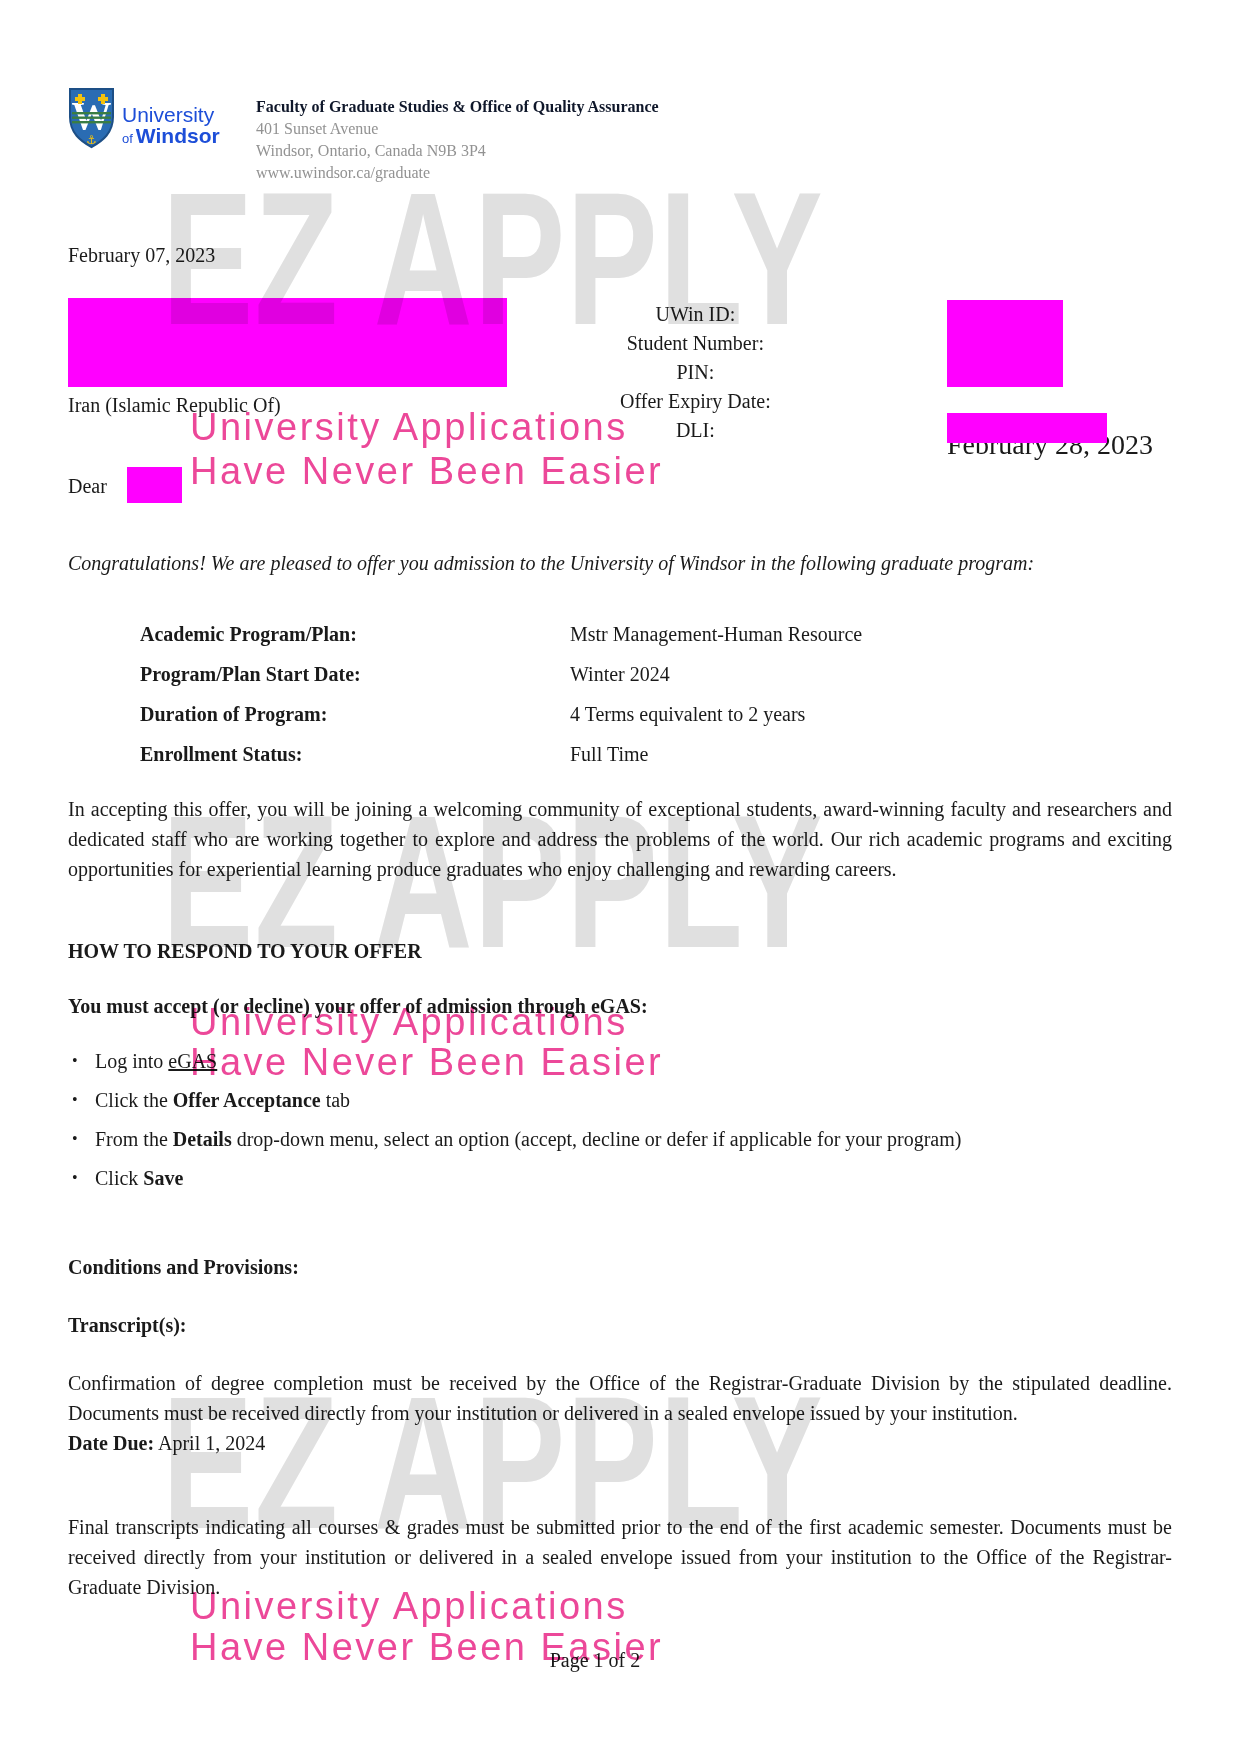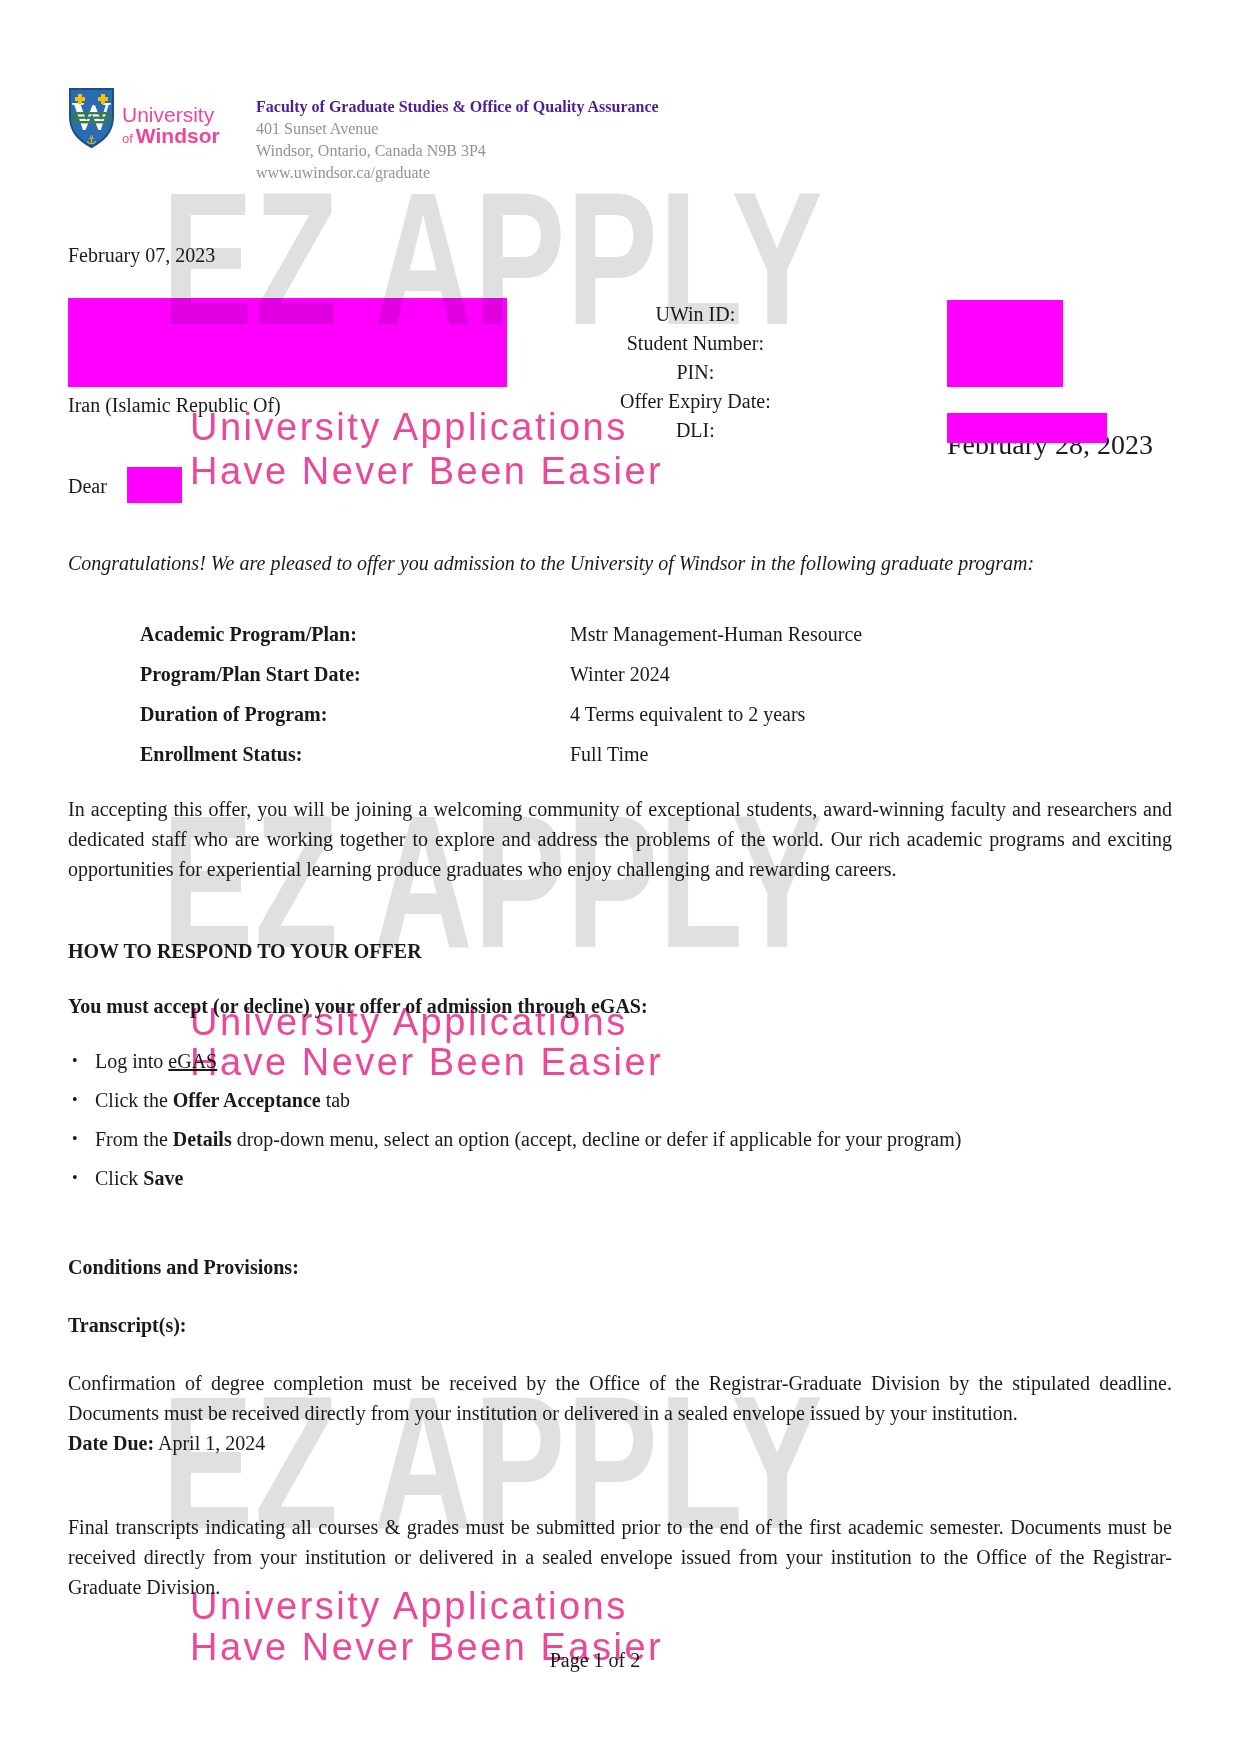--- a/index.html
+++ b/index.html
@@ -1,27 +1,27 @@
 <!DOCTYPE html>
 <html><head>
 <meta charset="utf-8">
 <style>
   html,body{margin:0;padding:0;background:#fff;}
   .page{position:relative;width:1240px;height:1753px;background:#ffffff;overflow:hidden;
         font-family:"Liberation Serif",serif;color:#1a1a1a;}
   
   .logo-shield{position:absolute;left:68px;top:87px;z-index:2;}
   .logo-text{position:absolute;left:122px;top:104px;z-index:2;
-             font-family:"Liberation Sans",sans-serif;color:#ec4899;line-height:21px;}
+             font-family:"Liberation Sans",sans-serif;color:#1d4ed8;line-height:21px;}
   .logo-text .l1{font-size:21px;}
   .logo-text .of{font-size:13px;margin-right:3px;}
   .logo-text .wn{font-size:21px;font-weight:700;}
   .header-block{position:absolute;left:256px;top:96px;z-index:2;font-size:16px;
                 color:#929292;line-height:22px;}
-  .header-block .org{font-weight:700;color:#4c1d95;}
+  .header-block .org{font-weight:700;color:#0f172a;}
   
   .blk{position:absolute;left:68px;width:1104px;font-size:20px;line-height:30px;z-index:2;}
   .just{text-align:justify;}
   .bold{font-weight:700;}
   
   .redact{position:absolute;background:#ff00ff;z-index:3;}
   
   .info-labels{position:absolute;left:620px;top:300px;font-size:20px;line-height:29px;z-index:2;text-align:center;}
   .info-value{position:absolute;left:947px;top:387px;font-size:28px;line-height:29px;z-index:2;margin-top:43px;}
   

